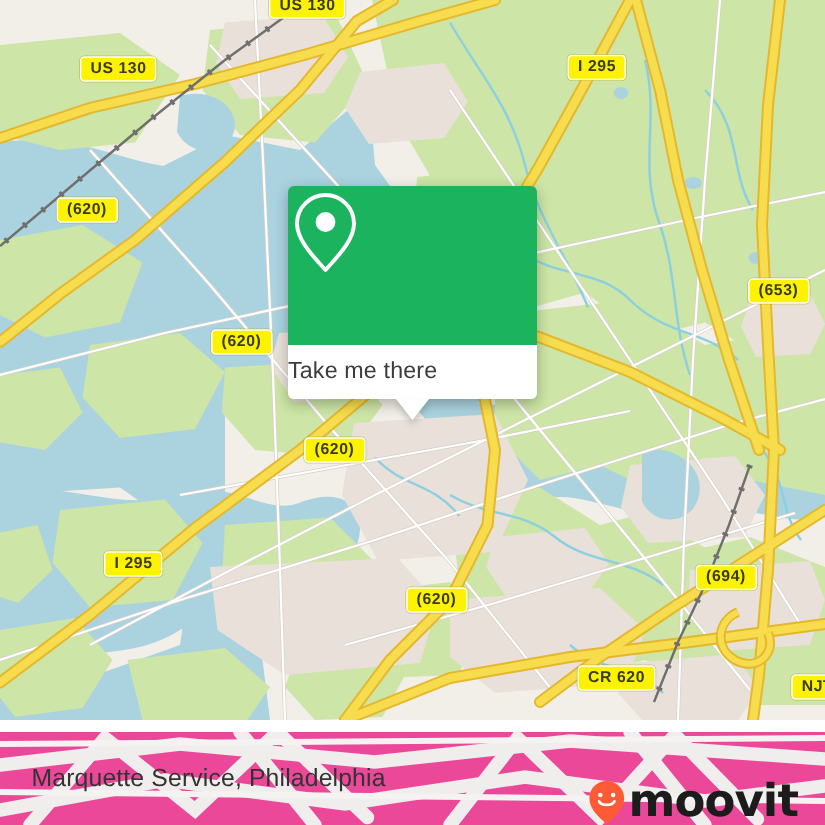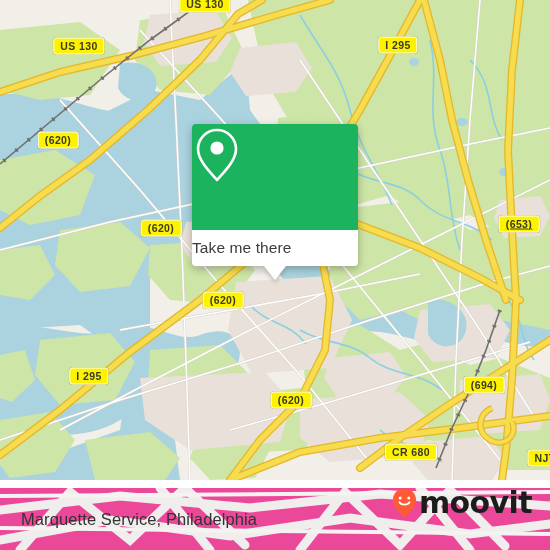--- a/index.html
+++ b/index.html
@@ -77,21 +77,21 @@
     background:#ec4899;overflow:hidden;
   }
   #bottom-watermark{position:absolute;left:0;top:-488px;opacity:1;}
   #bar-title{
     position:absolute;left:21px;top:0;height:62px;
     display:flex;align-items:center;
     font-size:16.5px;color:#333;letter-spacing:.1px;
   }
   #logo{
     position:absolute;right:18px;top:0;height:62px;
-    display:flex;align-items:flex-start;gap:2px;
+    display:flex;align-items:flex-end;gap:2px;
   }
   #logo-mark{width:25px;height:30px;display:block;}
   #logo-text{
     font-size:30px;color:#1c1c1c;font-weight:bold;
     letter-spacing:-.6px;line-height:30px;
     font-family:"DejaVu Sans",sans-serif;
   }
 </style>
 </head>
 <body>
@@ -274,23 +274,23 @@
     </svg>
 
     <div class="shield" style="left:205px;top:4px;">US 130</div>
     <div class="shield" style="left:79px;top:46px;">US 130</div>
     <div class="shield" style="left:58px;top:140px;">(620)</div>
     <div class="shield" style="left:161px;top:228px;">(620)</div>
     <div class="shield" style="left:223px;top:300px;">(620)</div>
     <div class="shield" style="left:291px;top:400px;">(620)</div>
     <div class="shield" style="left:398px;top:45px;">I 295</div>
     <div class="shield" style="left:89px;top:376px;">I 295</div>
-    <div class="shield" style="left:519px;top:224px;text-decoration:underline;">(653)</div>
+    <div class="shield" style="left:519px;top:194px;">(653)</div>
     <div class="shield" style="left:484px;top:385px;">(694)</div>
-    <div class="shield" style="left:411px;top:452px;">CR 680</div>
+    <div class="shield" style="left:411px;top:452px;">CR 620</div>
     <div class="shield" style="left:545px;top:458px;">NJT</div>
 
     <div id="popup">
       <div id="popup-green">
         <svg width="50" height="62" viewBox="0 0 50 62">
           <path d="M25 6 C14.5 6 6 14.5 6 25 C6 37 19 49 25 56 C31 49 44 37 44 25 C44 14.5 35.5 6 25 6 Z" fill="none" stroke="#ffffff" stroke-width="2.6" stroke-linejoin="round"></path>
           <circle cx="25" cy="24" r="6.6" fill="#ffffff"></circle>
         </svg>
       </div>
       <div id="popup-label">

